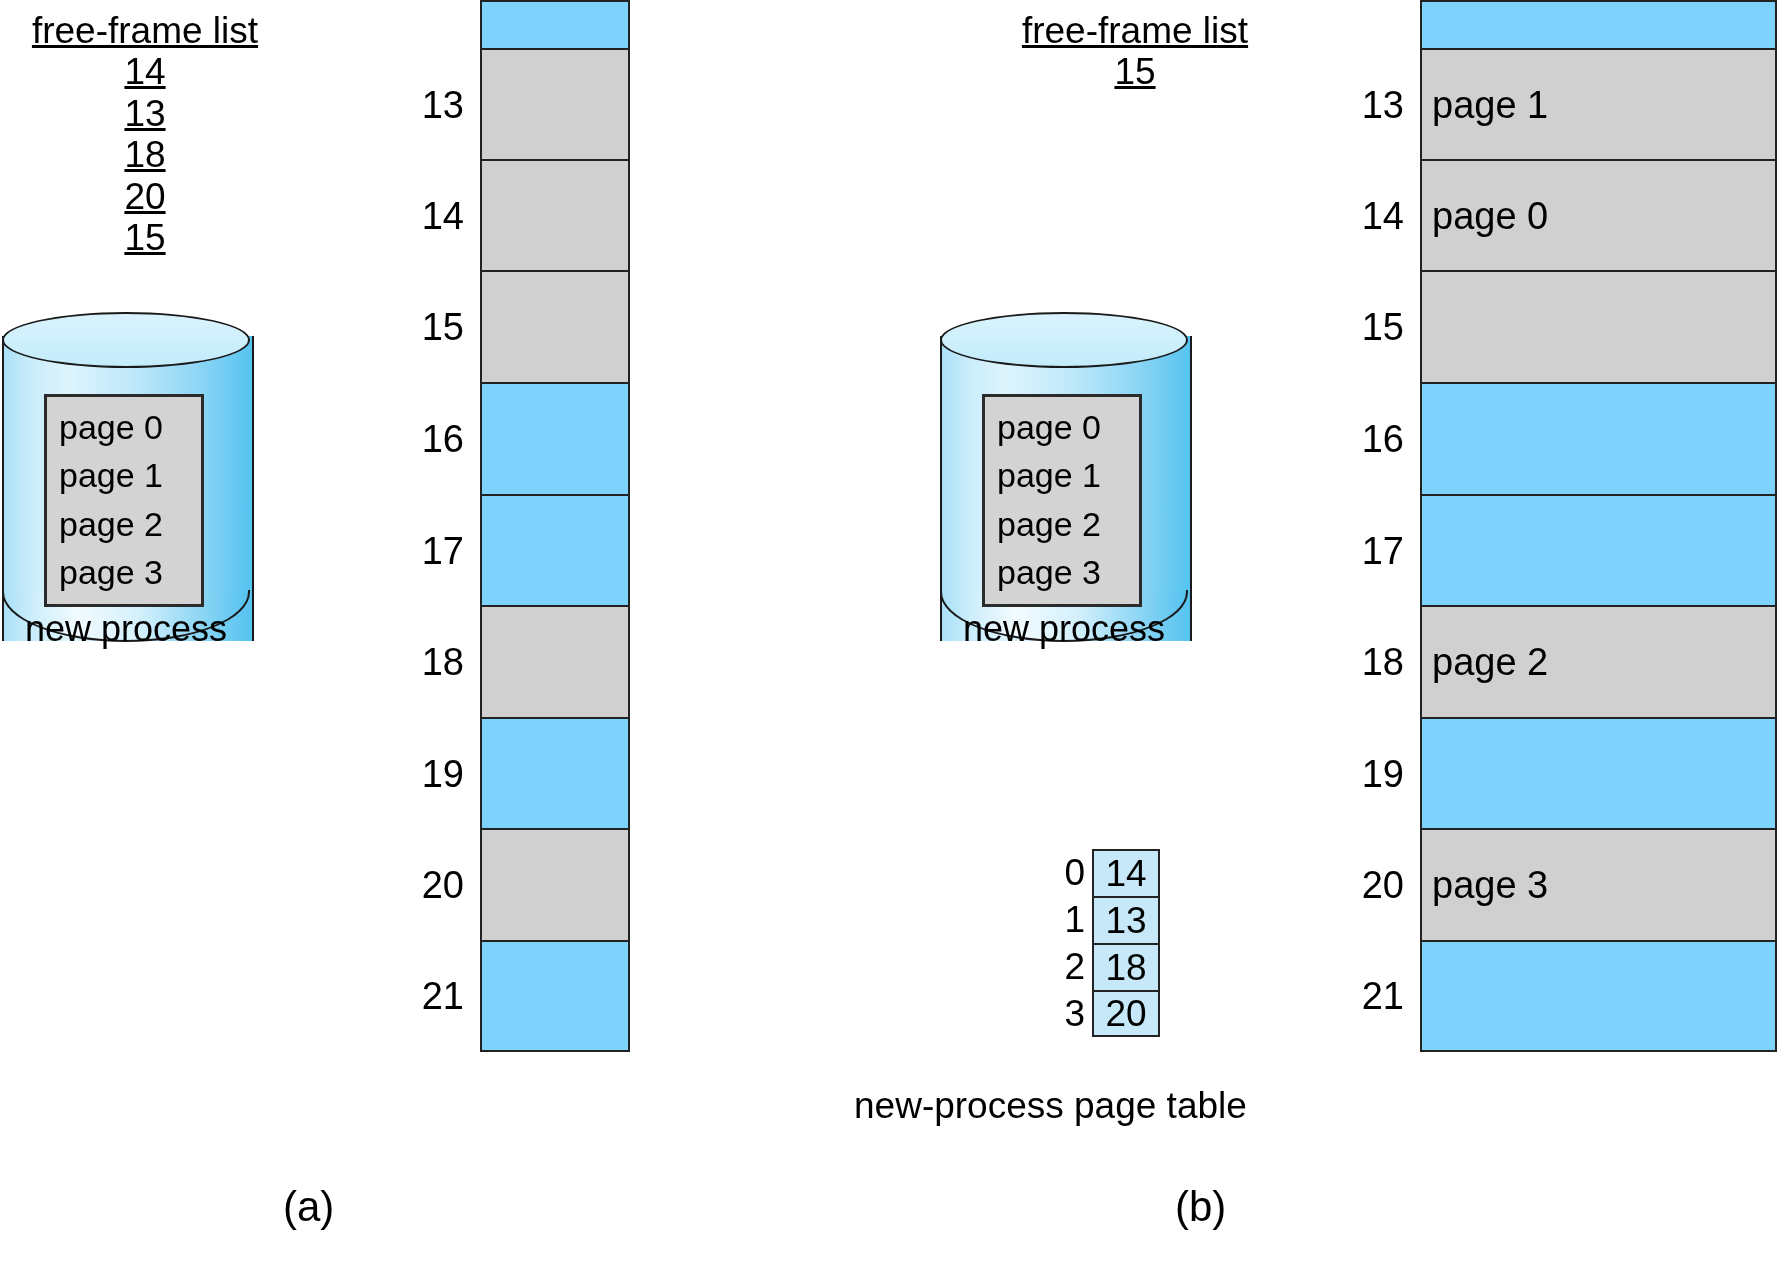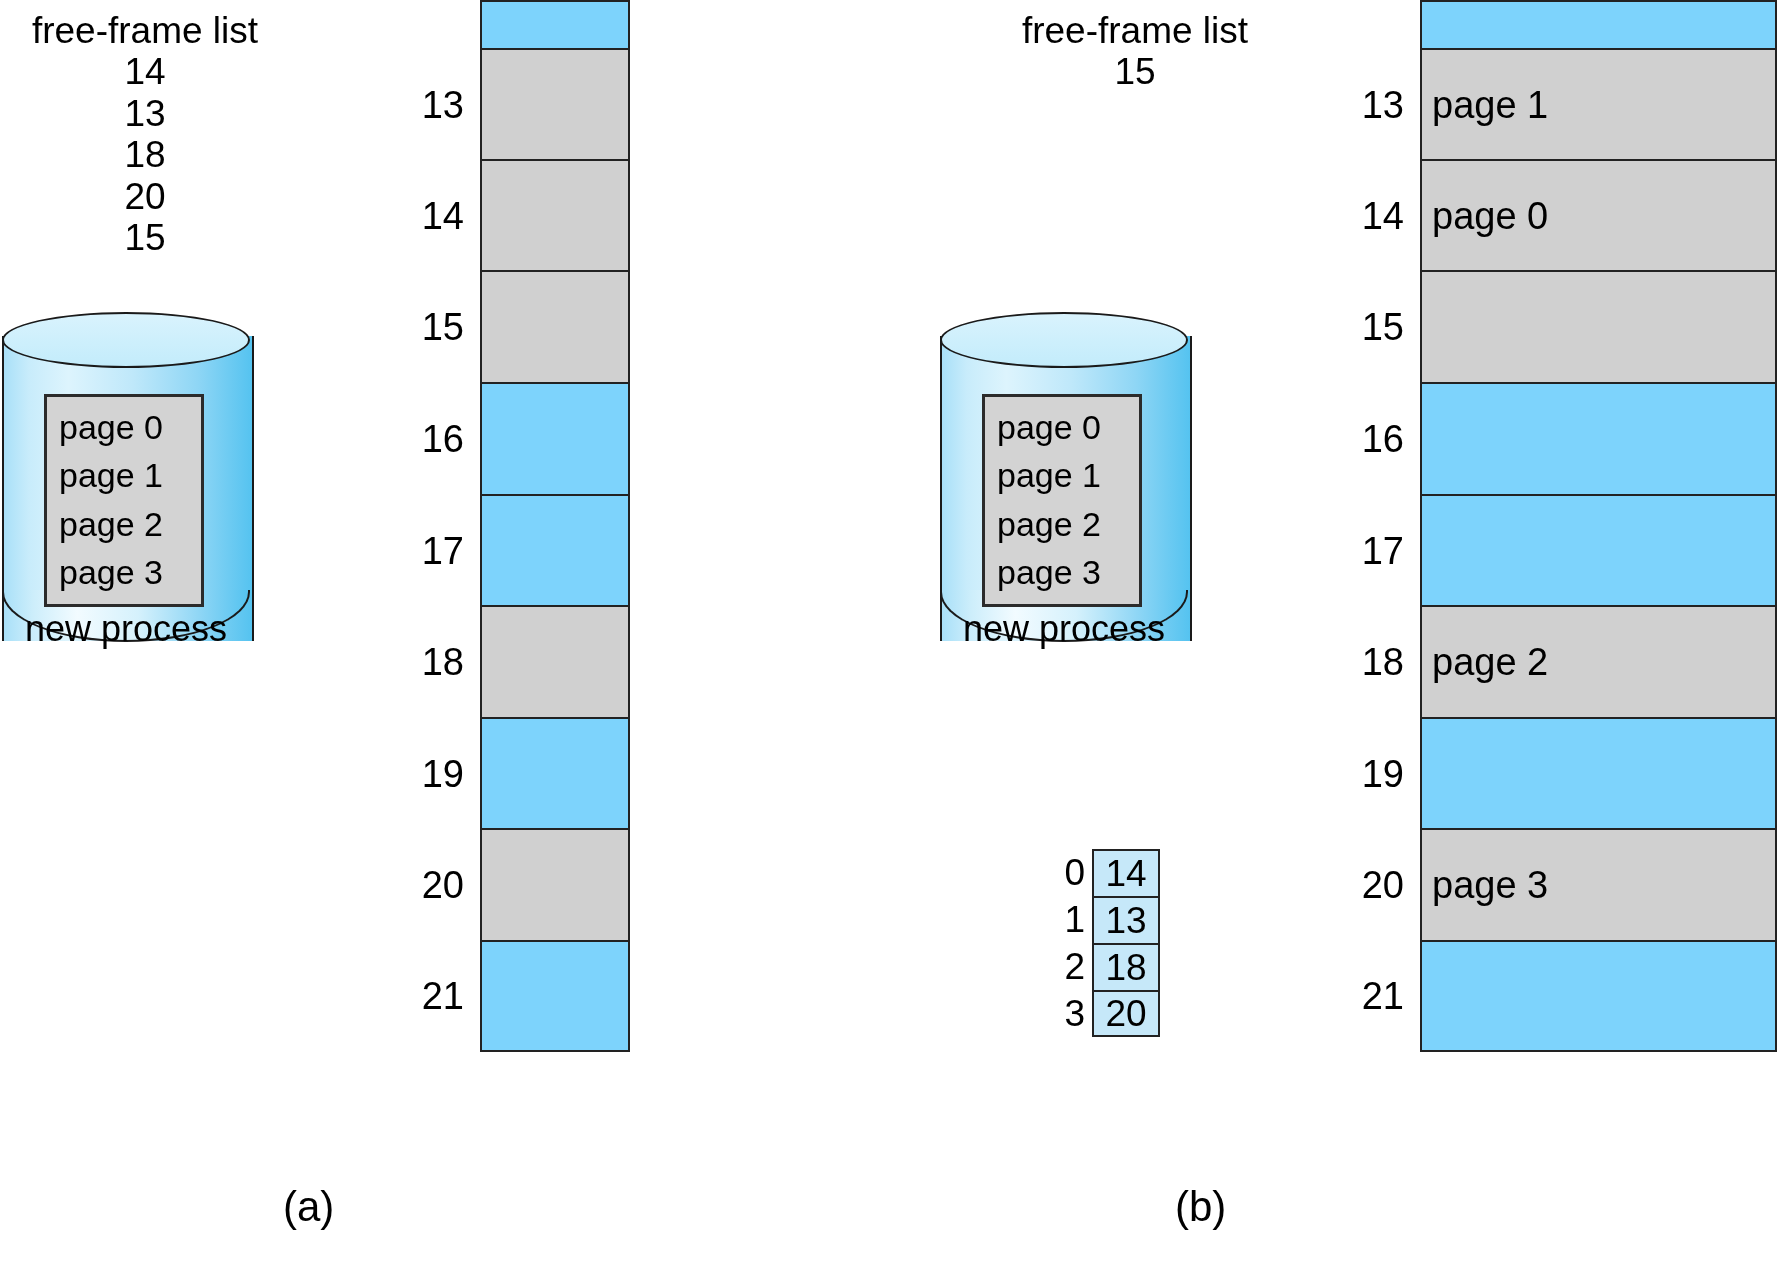--- a/index.html
+++ b/index.html
@@ -21,20 +21,21 @@
     height: 1283px;
   }
   #panel-a { left: 0;   width: 700px; }
   #panel-b { left: 870px; width: 907px; }
 
   
   .ffl {
     position: absolute;
     text-align: center;
     line-height: 1.12;
+    text-decoration: underline;
   }
   .ffl-title {
     font-size: 37px;
     white-space: nowrap;
   }
   .ffl-num {
     font-size: 37px;
   }
 
   
@@ -267,20 +268,21 @@
     <div class="pt-row">
       <div class="pt-idx">2</div>
       <div class="pt-cell">18</div>
     </div>
     <div class="pt-row">
       <div class="pt-idx">3</div>
       <div class="pt-cell">20</div>
     </div>
   </div>
 
+  <div class="pt-caption" style="left:-16px; top:1085px;">new-process page table</div>
 
   <div class="memcol" style="left:550px; width:357px;">
     <div class="frame free" style="height:48px;"></div>
     <div class="frame used" style="height:111px;">
       <span class="frame-index" style="left:-80px; width:62px;">13</span>
       <span class="frame-label">page 1</span>
     </div>
     <div class="frame used" style="height:111px;">
       <span class="frame-index" style="left:-80px; width:62px;">14</span>
       <span class="frame-label">page 0</span>

